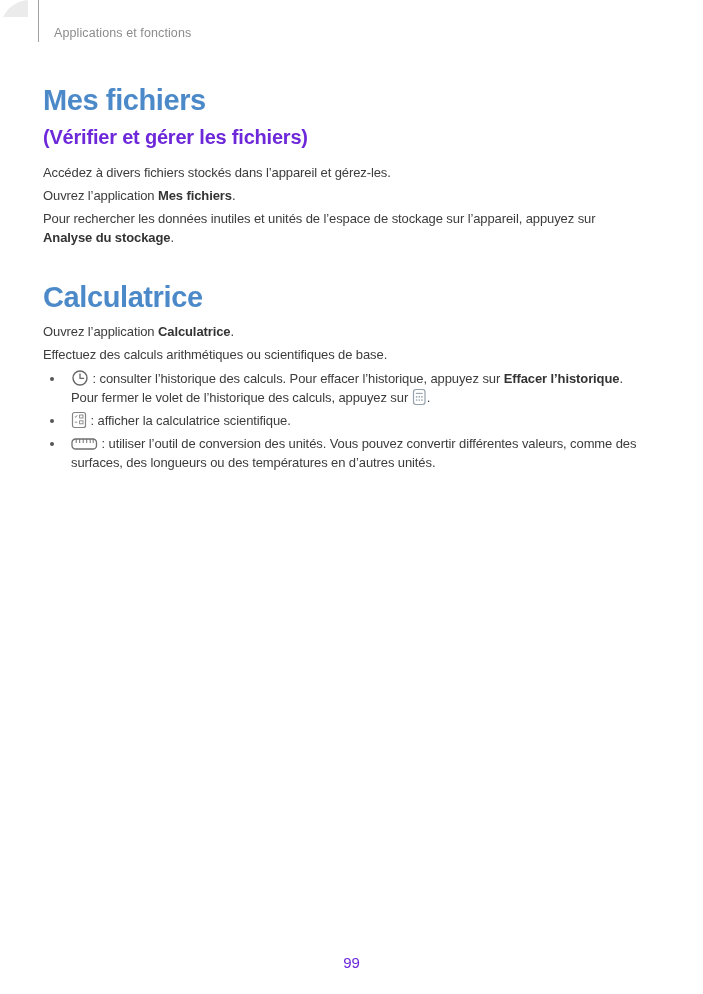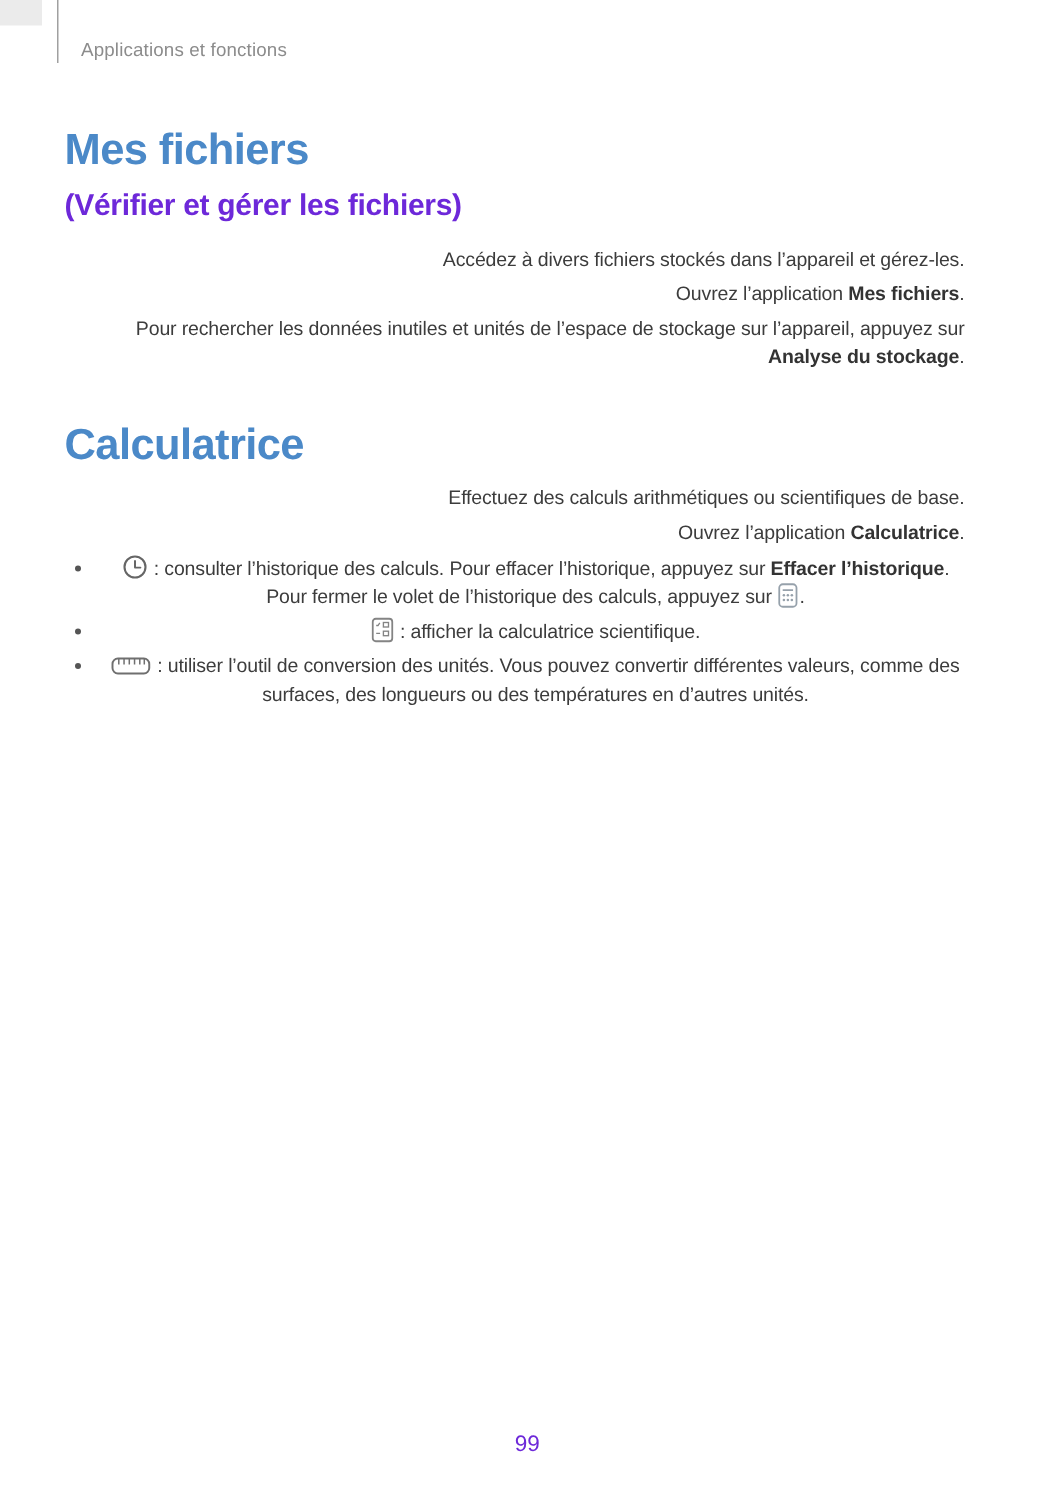--- a/index.html
+++ b/index.html
@@ -4,20 +4,21 @@
 <style>
   html,body { margin:0; padding:0; background:#ffffff; }
   .page {
     position: relative;
     width: 703px;
     height: 994px;
     background: #ffffff;
     font-family: "Liberation Sans", sans-serif;
     color: #3c3c3c;
     overflow: hidden;
+    border-radius: 30px;
   }
   .corner-box {
     position: absolute; left: 0; top: 0;
     width: 28px; height: 17px;
     background: #ebebeb;
   }
   .header-rule {
     position: absolute; left: 38px; top: 0;
     width: 1px; height: 42px;
     background: #a0a0a0;
@@ -40,24 +41,23 @@
   h2 {
     margin: 0 0 13px 0;
     font-size: 20px; line-height: 25px;
     font-weight: 700; color: #6d28d9; letter-spacing: -0.2px;
   }
   p {
     margin: 0 0 4px 0;
     font-size: 13px; line-height: 19px;
     letter-spacing: -0.1px;
     color: #3c3c3c;
-    text-align: right;
   }
   b { font-weight: 700; color: #333333; }
-  ul.icon-list { list-style: none; margin: 5px 0 0 0; padding: 0; text-align: center; }
+  ul.icon-list { list-style: none; margin: 5px 0 0 0; padding: 0; }
   ul.icon-list li {
     position: relative;
     margin: 0 0 4px 0;
     padding-left: 28px;
     font-size: 13px; line-height: 19px; letter-spacing: -0.1px;
   }
   .bullet-dot {
     position: absolute; left: 7px; top: 8px;
     width: 4px; height: 4px; border-radius: 50%;
     background: #555555;
@@ -85,22 +85,22 @@
       <h1>Mes fichiers</h1>
       <h2>(Vérifier et gérer les fichiers)</h2>
       <p><span>Accédez à divers fichiers stockés dans l’appareil et gérez-les.</span></p>
       <p><span>Ouvrez l’application </span><b>Mes fichiers</b><span>.</span></p>
       <p><span>Pour rechercher les données inutiles et unités de l’espace de stockage sur l’appareil, appuyez sur </span><b>Analyse du stockage</b><span>.</span></p>
     </section>
 
 
     <section>
       <h1 class="spaced">Calculatrice</h1>
+      <p><span>Ouvrez l’application </span><b>Calculatrice</b><span>.</span></p>
       <p><span>Effectuez des calculs arithmétiques ou scientifiques de base.</span></p>
-      <p><span>Ouvrez l’application </span><b>Calculatrice</b><span>.</span></p>
 
       <ul class="icon-list">
         <li>
           <span class="bullet-dot"></span>
           <span class="inline-icon"><svg width="18" height="18" viewBox="0 0 18 18">
                 <circle cx="9" cy="9" r="7" fill="none" stroke="#666666" stroke-width="1.4"></circle>
                 <polyline points="9,5 9,9.4 12.6,9.4" fill="none" stroke="#666666" stroke-width="1.3" stroke-linecap="round" stroke-linejoin="round"></polyline>
               </svg></span><span> : consulter l’historique des calculs. Pour effacer l’historique, appuyez sur </span><b>Effacer l’historique</b><span>. Pour fermer le volet de l’historique des calculs, appuyez sur </span><span class="inline-icon"><svg width="15" height="18" viewBox="0 0 15 18">
                 <rect x="1.5" y="1.5" width="11.5" height="15" rx="2.4" fill="none" stroke="#96a1ab" stroke-width="1.2"></rect>
                 <line x1="3.8" y1="5.4" x2="10.7" y2="5.4" stroke="#96a1ab" stroke-width="1.1"></line>

